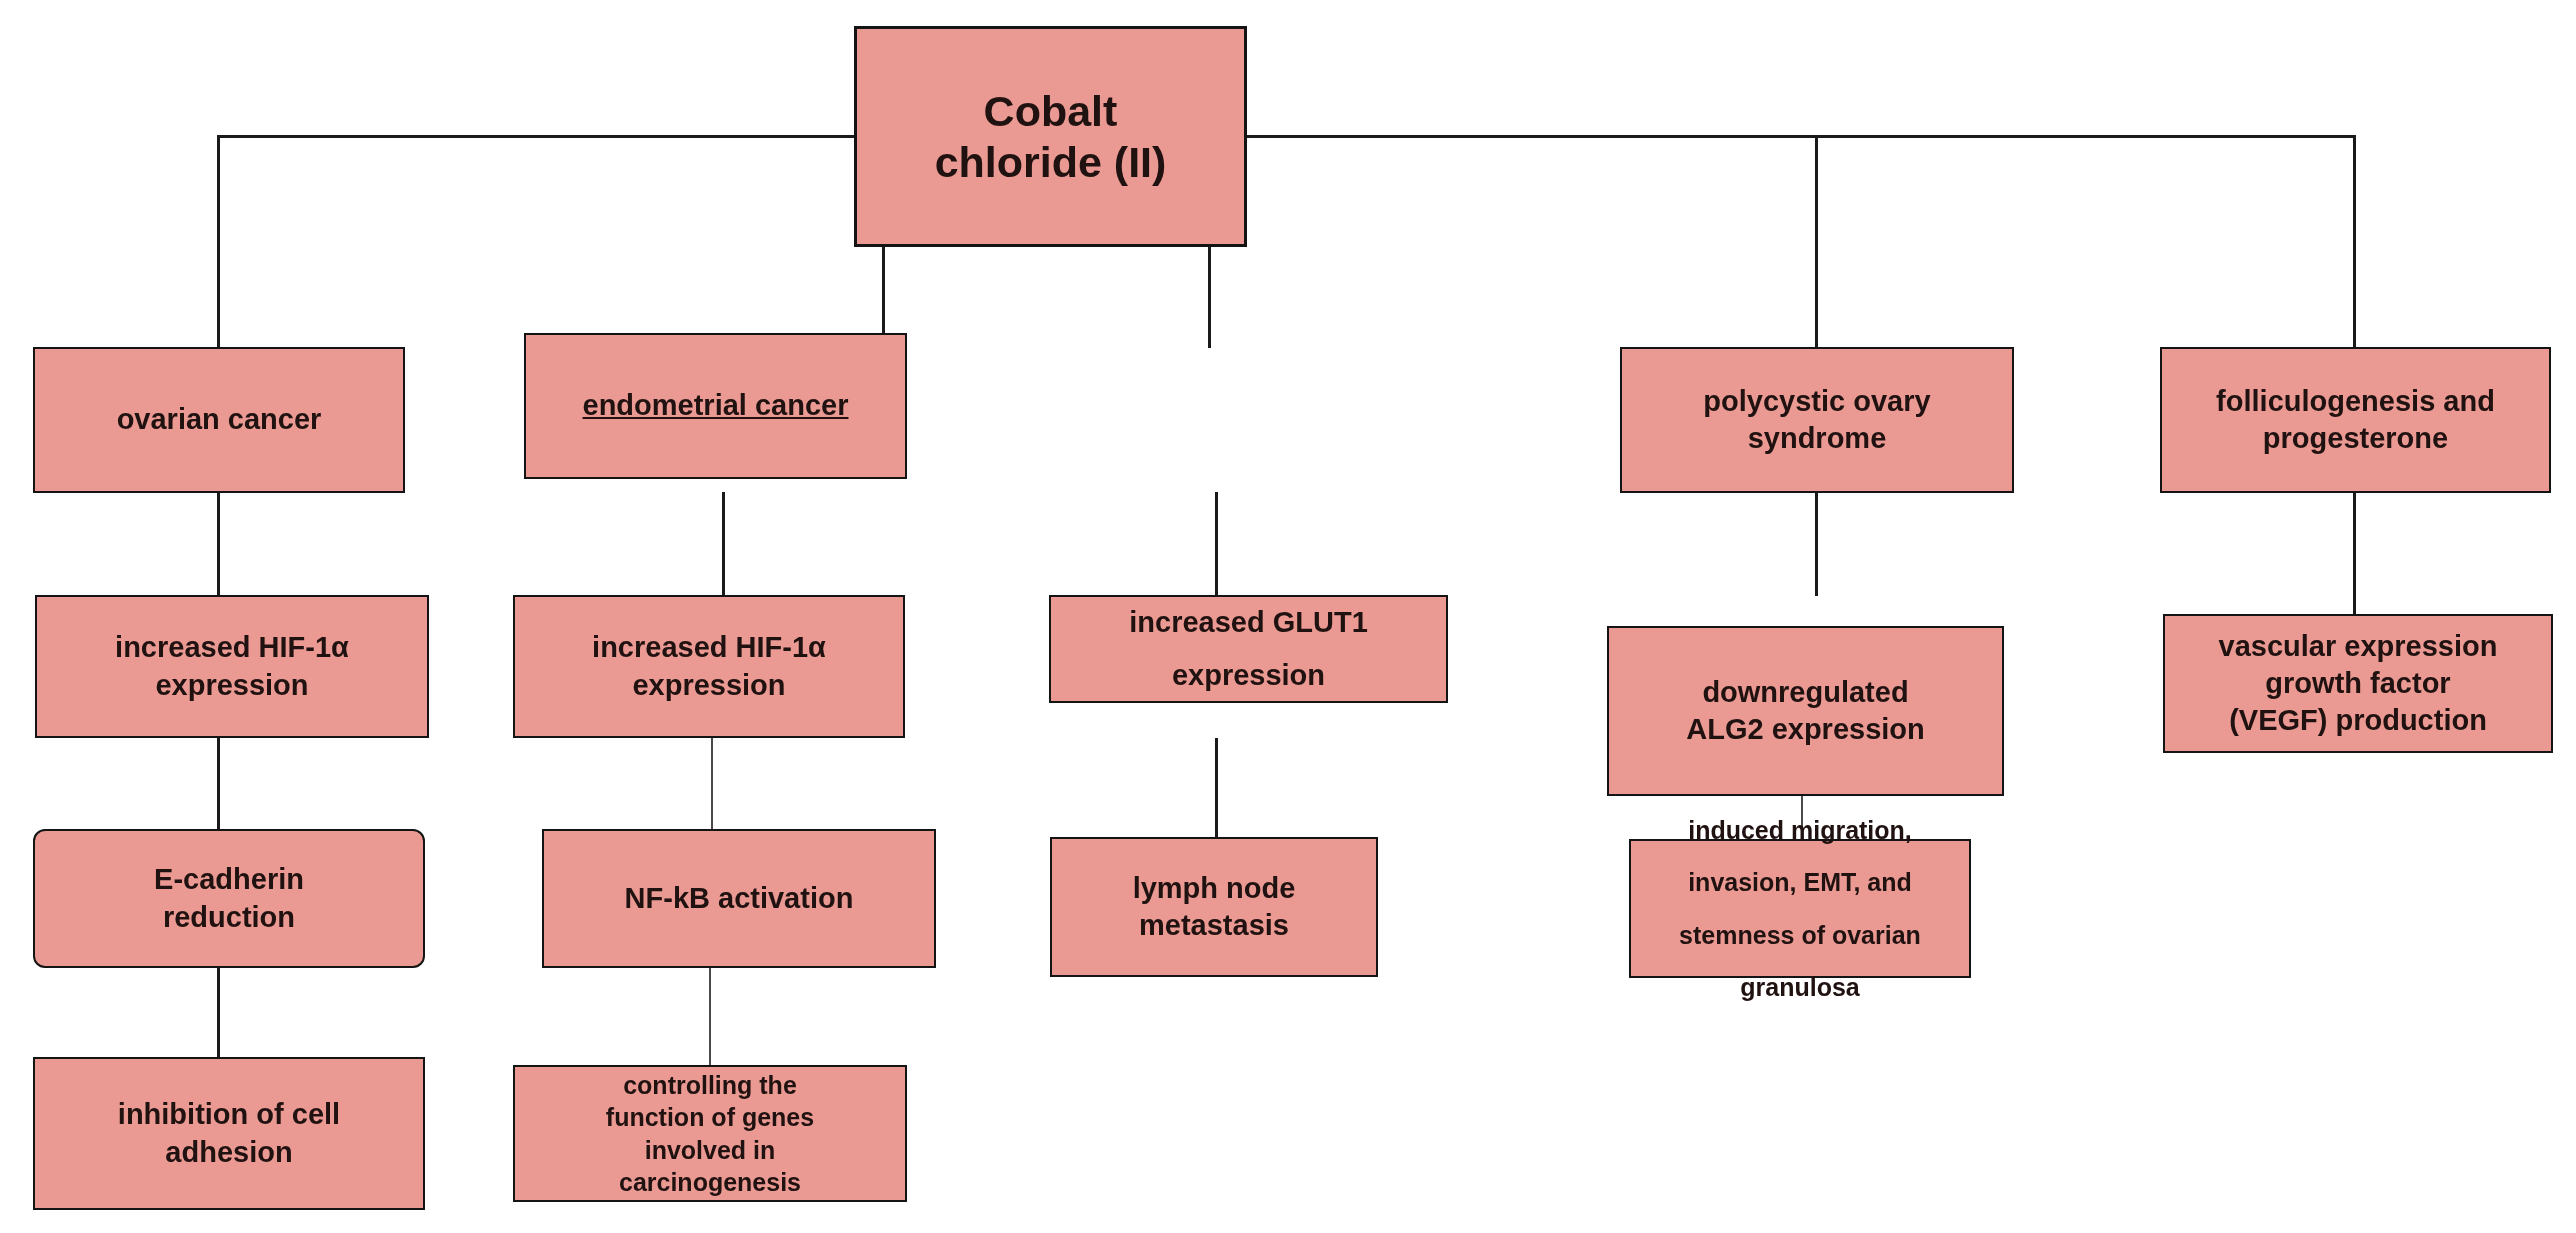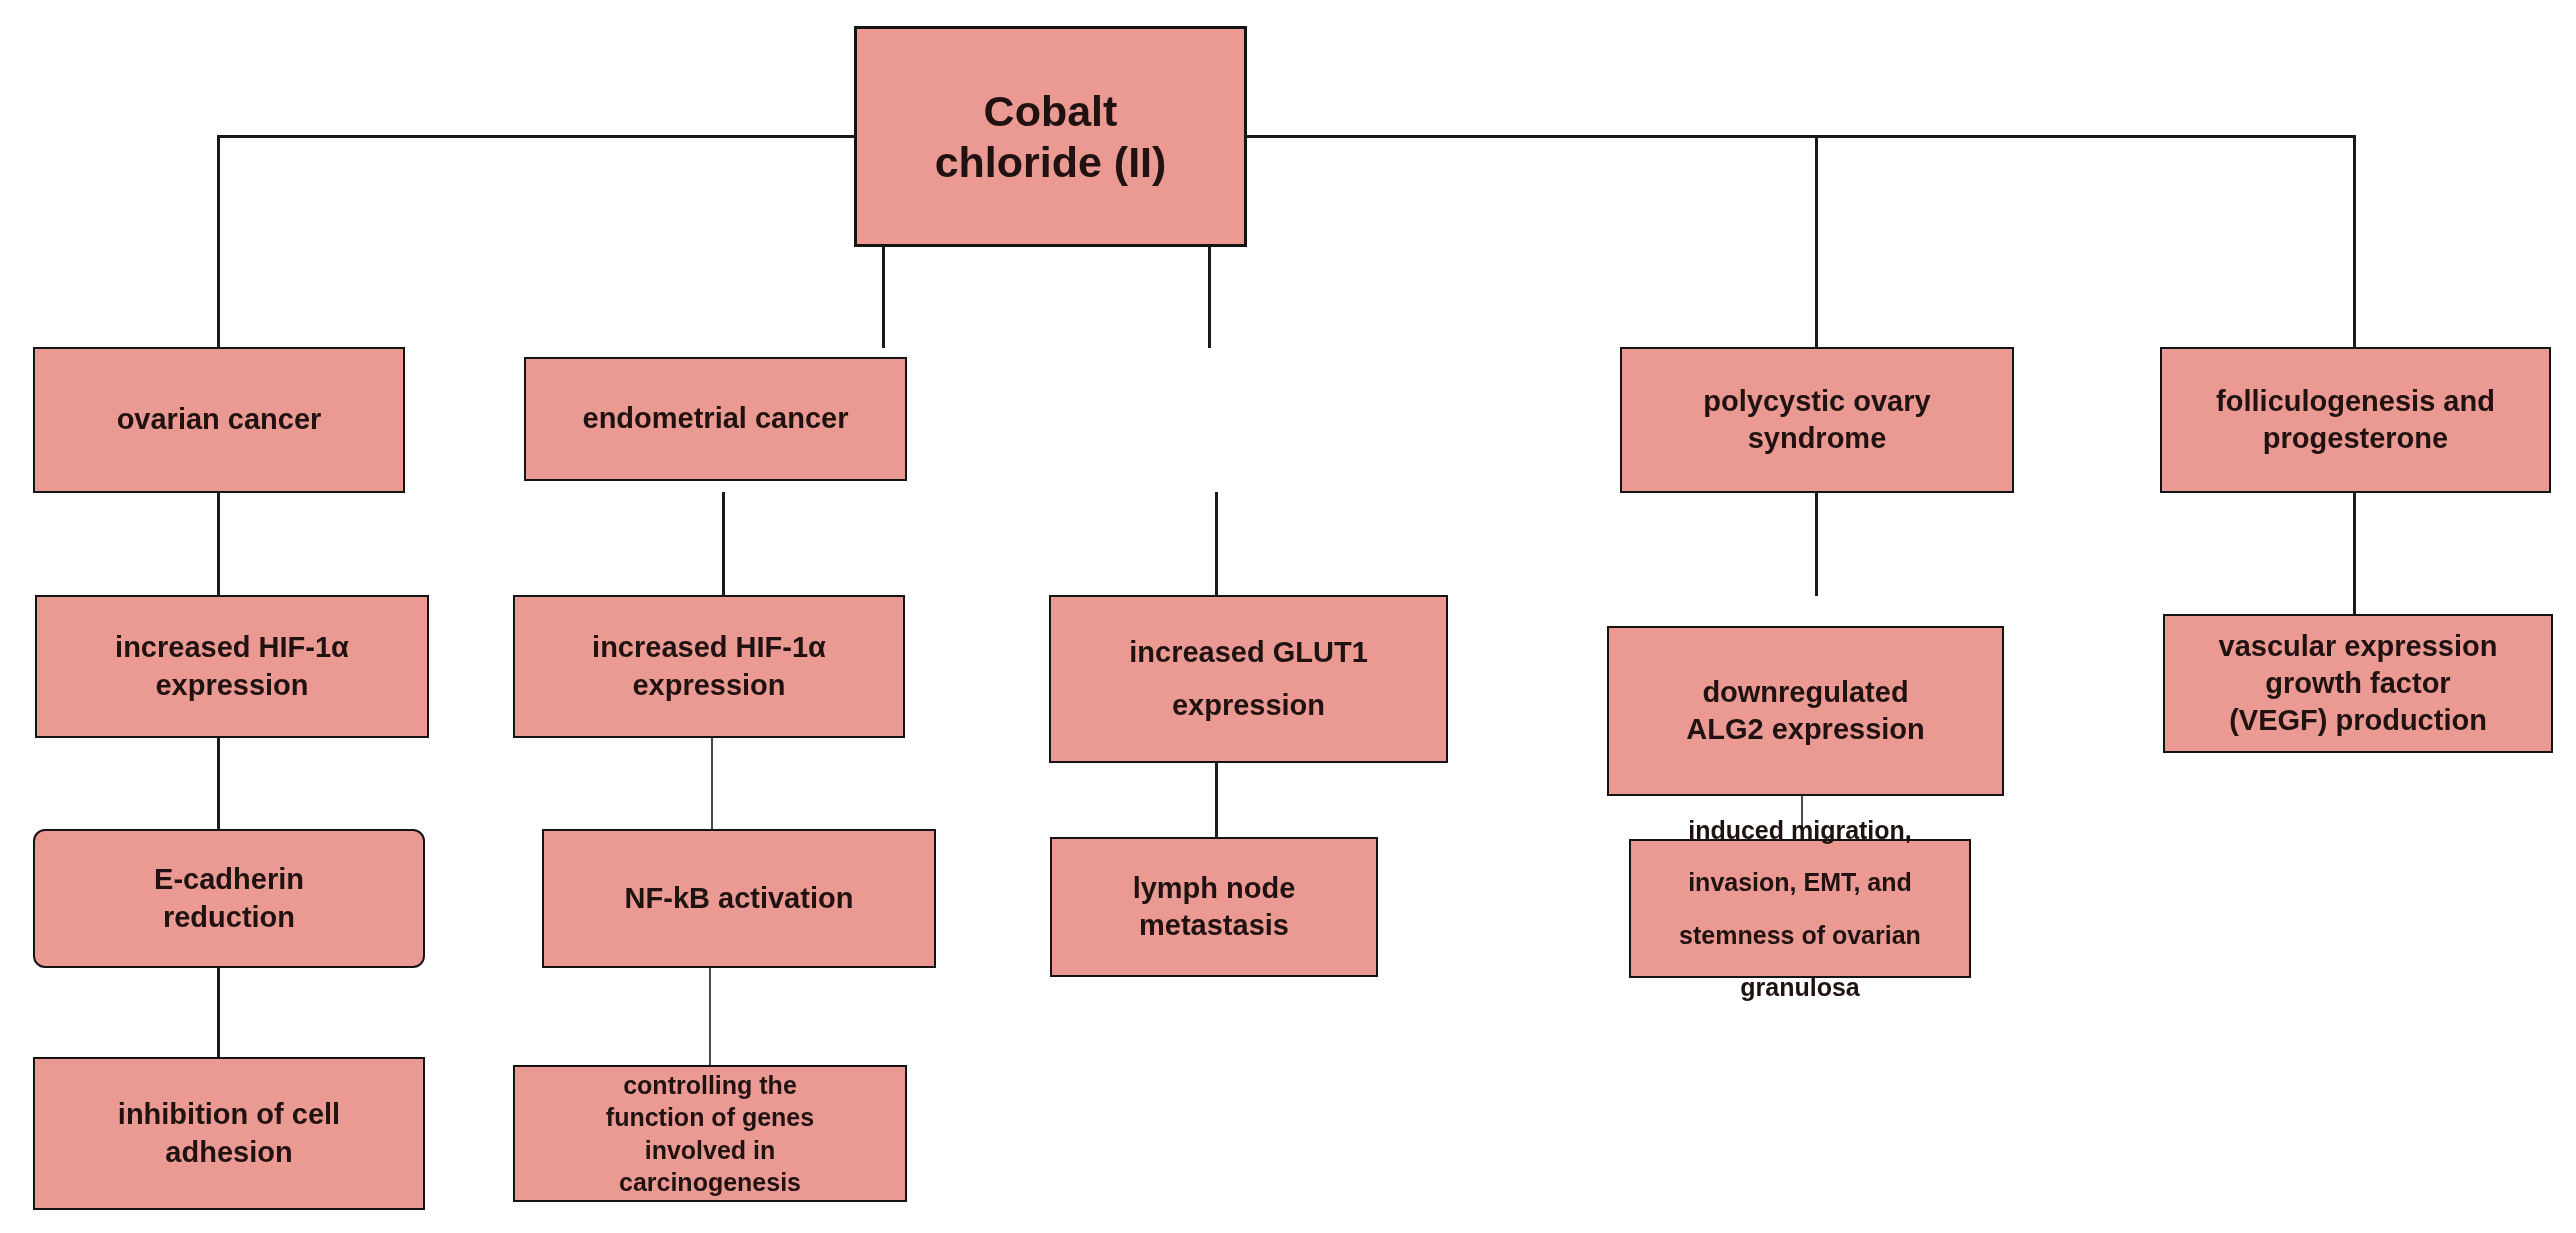--- a/index.html
+++ b/index.html
@@ -93,38 +93,38 @@
     </div>
   <div class="node" style="left:33px; top:829px; width:392px; height:139px;border-radius:12px;">
       <div>E-cadherin</div>
       <div>reduction</div>
     </div>
   <div class="node" style="left:33px; top:1057px; width:392px; height:153px;">
       <div>inhibition of cell</div>
       <div>adhesion</div>
     </div>
 
-  <div class="node" style="left:524px; top:357px; width:383px; height:124px;">
+  <div class="node" style="left:524px; top:333px; width:383px; height:146px;text-decoration:underline;">
       <div>endometrial cancer</div>
     </div>
   <div class="node" style="left:513px; top:595px; width:392px; height:143px;">
       <div>increased HIF-1α</div>
       <div>expression</div>
     </div>
   <div class="node" style="left:542px; top:829px; width:394px; height:139px;">
       <div>NF-kB activation</div>
     </div>
   <div class="node small" style="left:513px; top:1065px; width:394px; height:137px;">
       <div>controlling the</div>
       <div>function of genes</div>
       <div>involved in</div>
       <div>carcinogenesis</div>
     </div>
 
-  <div class="node" style="left:1049px; top:595px; width:399px; height:168px;gap:16px;">
+  <div class="node" style="left:1049px; top:595px; width:399px; height:108px;gap:16px;">
       <div>increased GLUT1</div>
       <div>expression</div>
     </div>
   <div class="node" style="left:1050px; top:837px; width:328px; height:140px;">
       <div>lymph node</div>
       <div>metastasis</div>
     </div>
 
   <div class="node" style="left:1620px; top:347px; width:394px; height:146px;">
       <div>polycystic ovary</div>

